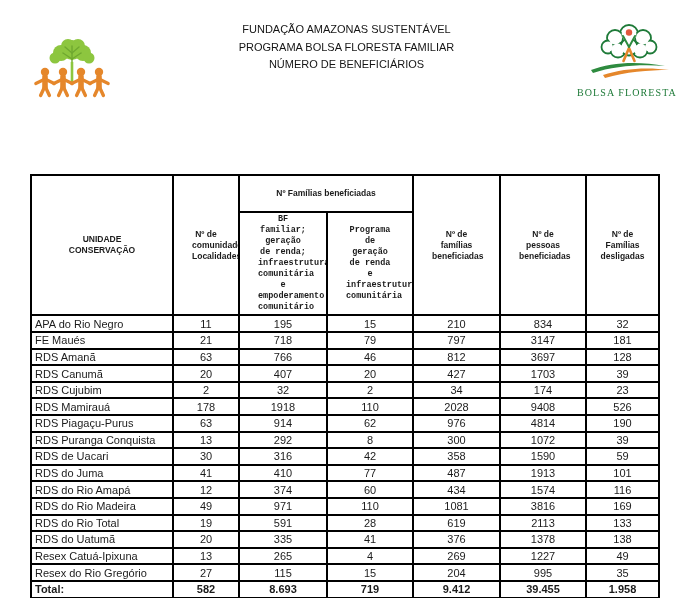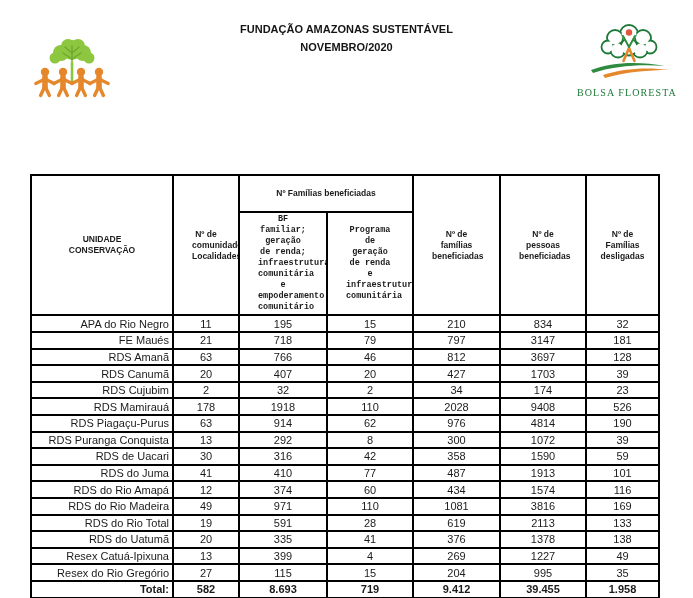--- a/index.html
+++ b/index.html
@@ -3,21 +3,21 @@
 <meta charset="utf-8">
 <style>
   html,body{margin:0;padding:0;background:#fff;}
   .page{
     position:relative;width:693px;height:598px;background:#ffffff;overflow:hidden;
     font-family:"Liberation Sans",sans-serif;color:#1b1b1b;
   }
   
   .title-block{
     position:absolute;top:21px;left:0;width:100%;text-align:center;
-    font-weight:bold;font-size:11px;line-height:17.5px;color:#151515;
+    font-weight:normal;font-size:11px;line-height:17.5px;color:#151515;
   }
   .fas-logo{position:absolute;left:32px;top:38px;}
   .bf-logo{position:absolute;left:577px;top:20px;width:106px;}
   .bf-wordmark{
     font-family:"Liberation Serif",serif;font-size:10px;letter-spacing:1.1px;
     color:#1e7a38;white-space:nowrap;margin-top:1px;
   }
   
   table.benef{
     position:absolute;left:30px;top:174px;width:628px;
@@ -28,21 +28,21 @@
     font-size:8.5px;line-height:1.3;font-weight:bold;text-align:center;
     vertical-align:middle;padding:1px 18px;
   }
   .benef tr.hrow1 th{height:33px;}
   .benef tr.hrow2 th{height:86px;font-family:Liberation Mono, monospace;}
   .benef th.pad-narrow{padding:9px 13px;}
   .benef tbody td{
     font-size:11px;line-height:12px;height:14.6px;padding:0 3px;
     text-align:center;vertical-align:middle;white-space:nowrap;
   }
-  .benef .name-col{text-align:right;padding-left:3px;}
+  .benef .name-col{text-align:left;padding-left:3px;}
   .benef tfoot td{
     font-weight:bold;font-size:11px;line-height:12px;height:15px;
     text-align:center;padding:0 3px;white-space:nowrap;
   }
 </style>
 </head>
 <body>
 
 <div class="page">
 
@@ -93,21 +93,22 @@
           <path d="M67,39 V49" stroke-width="5.6"></path>
           <path d="M67,41 L57.8,45.5 M67,41 L76.2,45.5" stroke-width="3.2"></path>
           <path d="M67,48 L62.6,57.5 M67,48 L71.4,57.5" stroke-width="3.4"></path>
         </g>
       </g>
     </svg>
   </div>
 
   <div class="title-block">
     <div>FUNDAÇÃO AMAZONAS SUSTENTÁVEL</div>
-    <div>NOVEMBRO/2020</div>
+    <div>PROGRAMA BOLSA FLORESTA FAMILIAR</div>
+    <div>NÚMERO DE BENEFICIÁRIOS</div>
   </div>
 
   <div class="bf-logo">
     <svg width="104" height="62" viewBox="0 0 104 62">
 
       <g stroke="#1E7A38" stroke-width="1.8" fill="#ffffff">
         <circle cx="52" cy="14" r="9"></circle>
         <circle cx="38" cy="18" r="8"></circle>
         <circle cx="66" cy="18" r="8"></circle>
         <circle cx="31" cy="27" r="6.5"></circle>
@@ -287,21 +288,21 @@
           <td>20</td>
           <td>335</td>
           <td>41</td>
           <td>376</td>
           <td>1378</td>
           <td>138</td>
         </tr>
         <tr>
           <td class="name-col">Resex Catuá-Ipixuna</td>
           <td>13</td>
-          <td>399</td>
+          <td>265</td>
           <td>4</td>
           <td>269</td>
           <td>1227</td>
           <td>49</td>
         </tr>
         <tr>
           <td class="name-col">Resex do Rio Gregório</td>
           <td>27</td>
           <td>115</td>
           <td>15</td>

